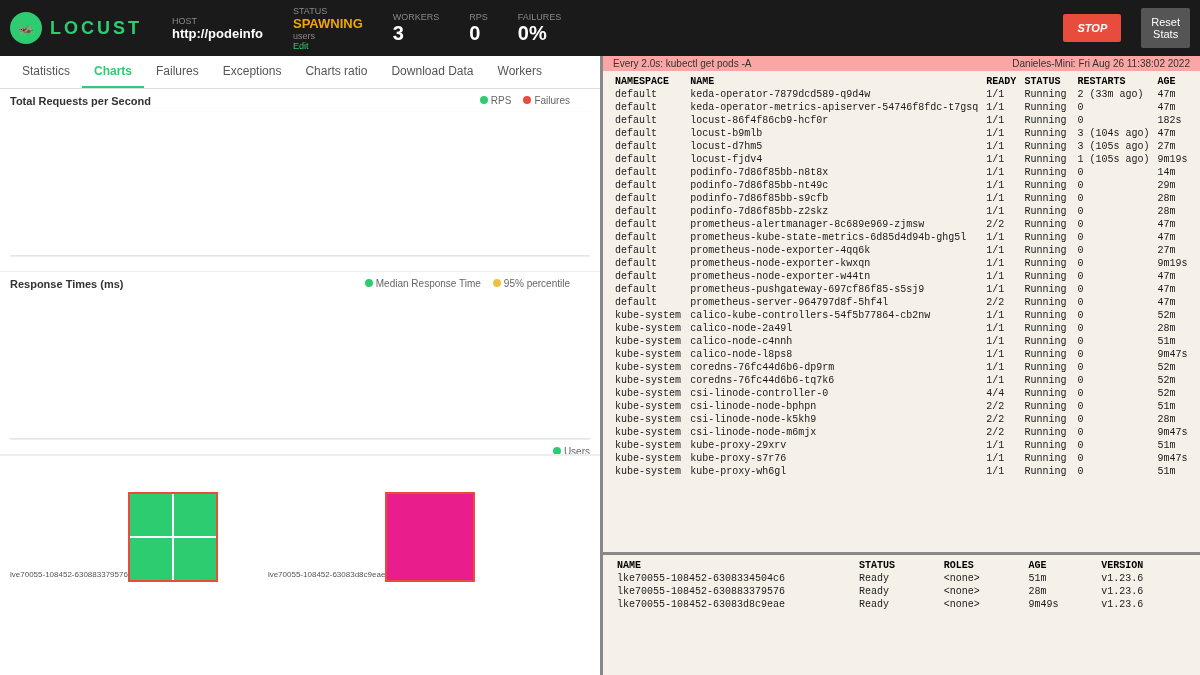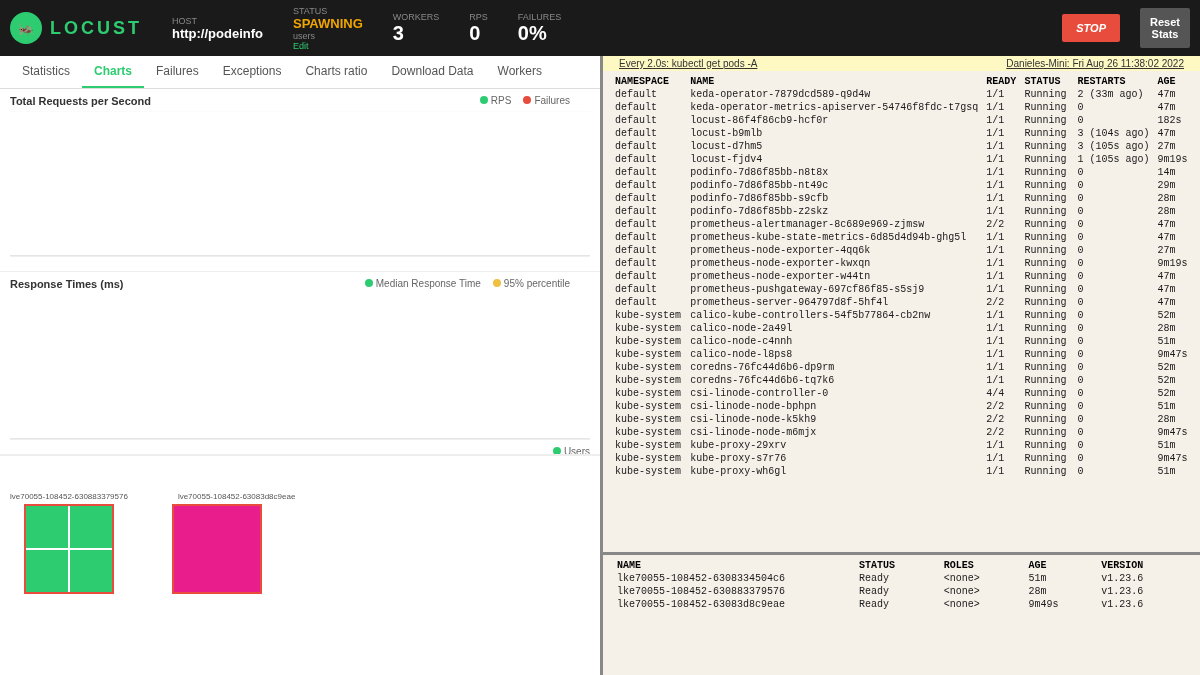--- a/index.html
+++ b/index.html
@@ -84,21 +84,21 @@
       border-radius: 2px;
       margin-left: auto;
       font-style: italic;
     }
     #reset-btn {
       background: #555;
       color: #fff;
       border: none;
       padding: 8px 10px;
       font-size: 11px;
-      font-weight: bold;
+      font-weight: normal;
       cursor: pointer;
       border-radius: 2px;
     }
 
     
     #main-layout {
       display: flex;
       flex: 1;
       overflow: hidden;
     }
@@ -196,22 +196,21 @@
     }
 
     
     #worker-tiles {
       display: flex;
       gap: 10px;
       margin-top: 30px;
     }
     .worker-tile {
       display: flex;
-      flex-direction: column;
-      align-items: center;
+      align-items: flex-end;
     }
     .tile-label {
       font-size: 9px;
       color: #555;
       margin-bottom: 3px;
     }
     .tile-grid {
       width: 90px;
       height: 90px;
       display: grid;
@@ -236,27 +235,26 @@
       flex: 1;
       overflow: hidden;
       border-bottom: 3px solid #888;
     }
     #terminal-bottom {
       height: 120px;
       overflow: hidden;
     }
 
     .terminal-header {
-      background: #fef9c3;
+      background: #fca5a5;
       font-size: 10px;
       color: #333;
-      padding: 2px 16px;
+      padding: 2px 10px;
       display: flex;
       justify-content: space-between;
-      text-decoration: underline;
     }
     .terminal-content {
       font-family: 'Courier New', monospace;
       font-size: 10px;
       color: #1a1a1a;
       padding: 4px 8px;
       height: calc(100% - 20px);
       overflow: hidden;
     }
     .terminal-content table {

